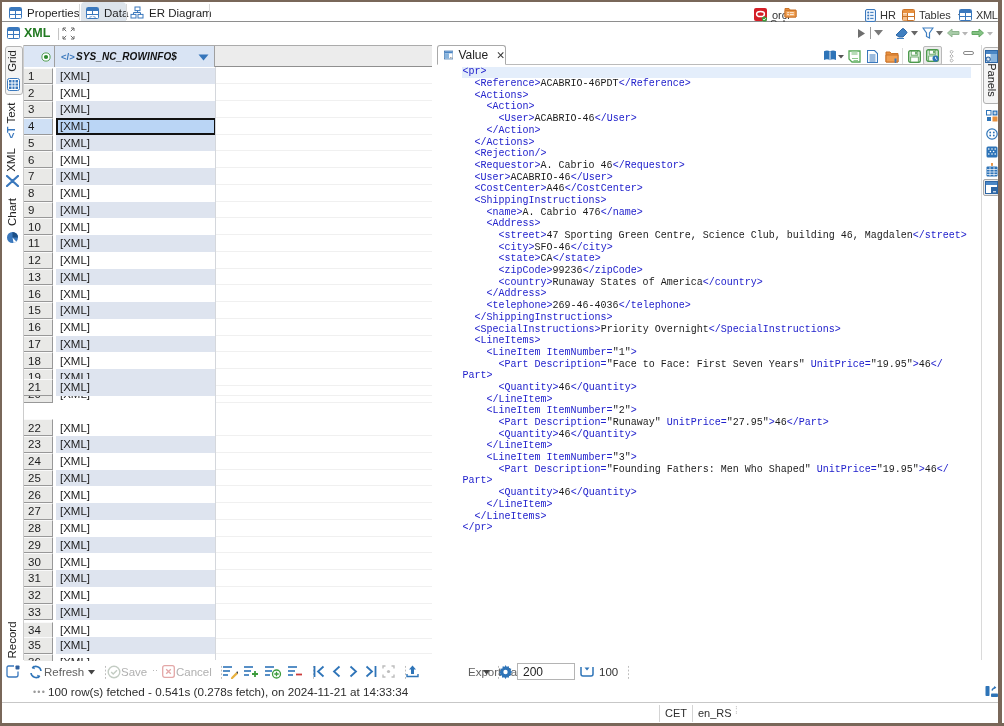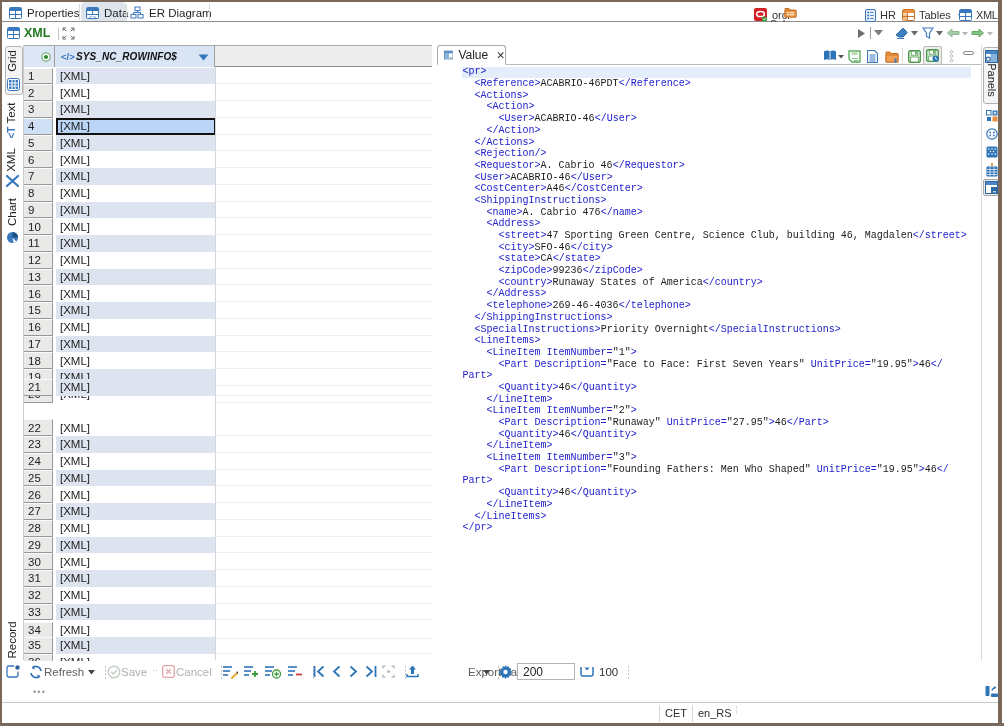--- a/index.html
+++ b/index.html
@@ -818,20 +818,21 @@
         <svg width="14" height="11" viewBox="0 0 14 11">
           <path d="M1 1 v7 a2 2 0 0 0 2 2 h8 a2 2 0 0 0 2-2 V1" fill="none" stroke="#2e74b8" stroke-width="1.5"></path>
           <path d="M7 0 L4.5 3 h5 z" fill="#2e74b8" transform="rotate(180 7 2.2)"></path>
         </svg>
       </span>
     <span class="abs" style="left:597px; top:5px; color:#333;">100</span>
     <span class="abs vsep" style="left:620px; top:4px;"></span>
   </div>
   <div class="abs" id="fetchrow">
     <span class="abs" style="left:31px; top:4px; color:#9a9a9a; letter-spacing:1.2px; font-size:9px;">•••</span>
+    <span class="abs" style="left:46px; top:2px;">100 row(s) fetched - 0.541s (0.278s fetch), on 2024-11-21 at 14:33:34</span>
     <span class="abs" style="left:983px; top:3px;">
         <svg width="13" height="13" viewBox="0 0 13 13">
           <rect x="0.5" y="0" width="4" height="10" rx="0.8" fill="#2e74b8"></rect>
           <rect x="6" y="7.5" width="7" height="3.5" rx="0.8" fill="#2e74b8"></rect>
           <path d="M7 4.5 A4 4 0 0 1 10.5 1.6" fill="none" stroke="#2e74b8" stroke-width="1.4"></path>
           <path d="M9.2 0 l2.2 1.4 -2.4 1.6 z" fill="#2e74b8"></path>
         </svg>
       </span>
   </div>
   <div class="abs" id="statusline"></div>

